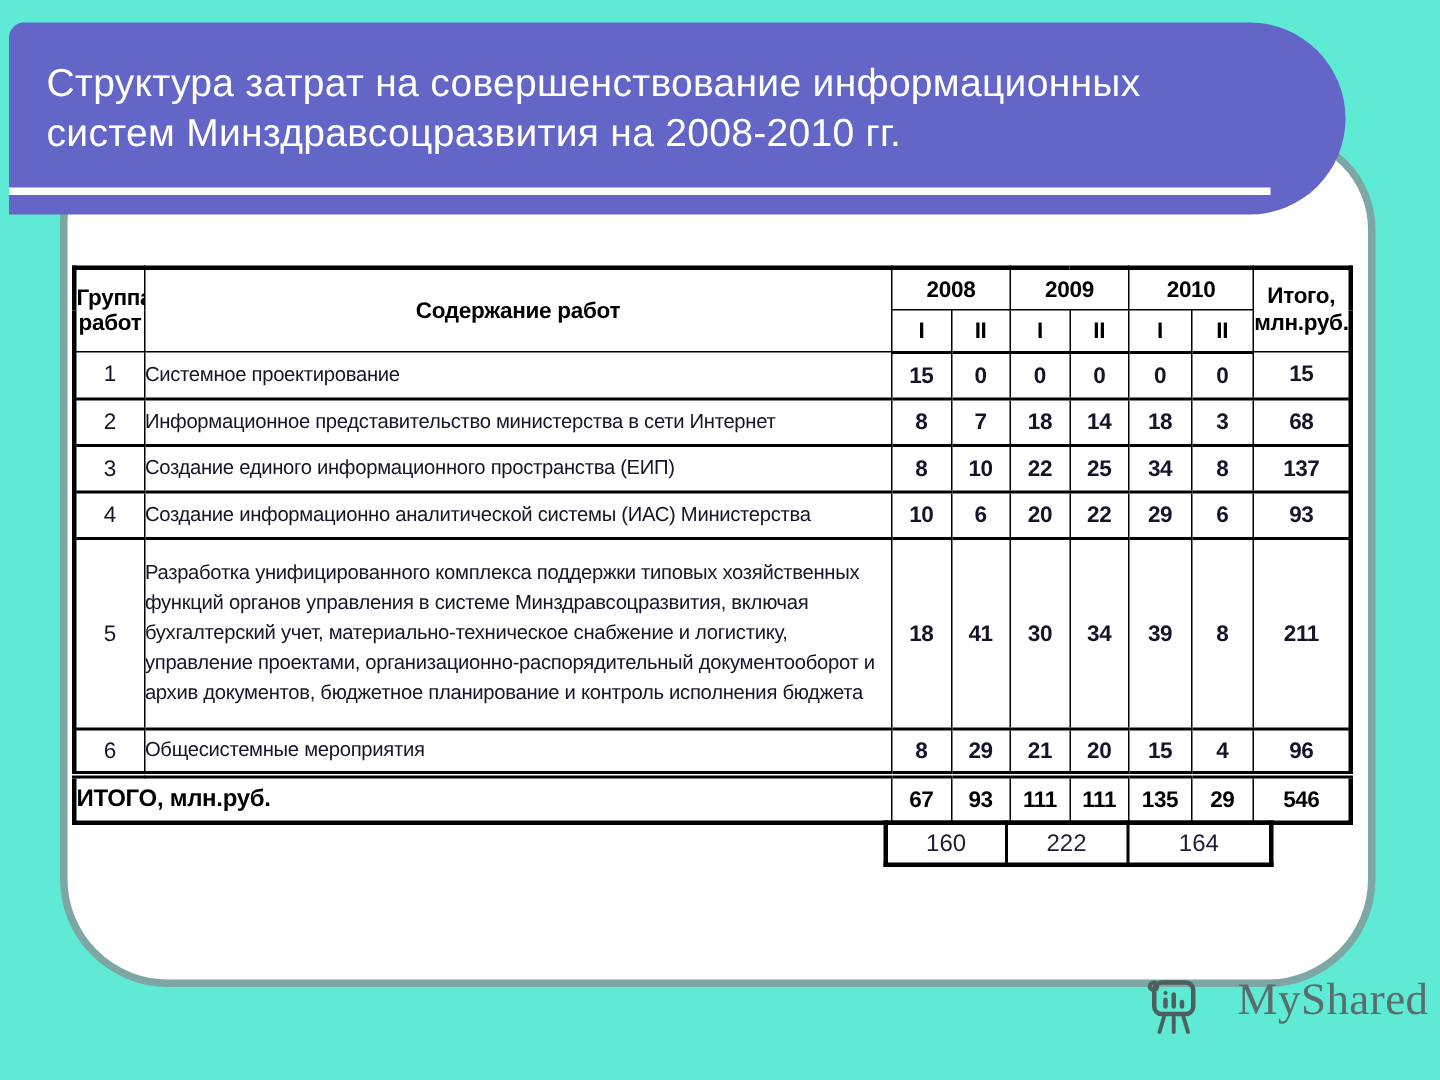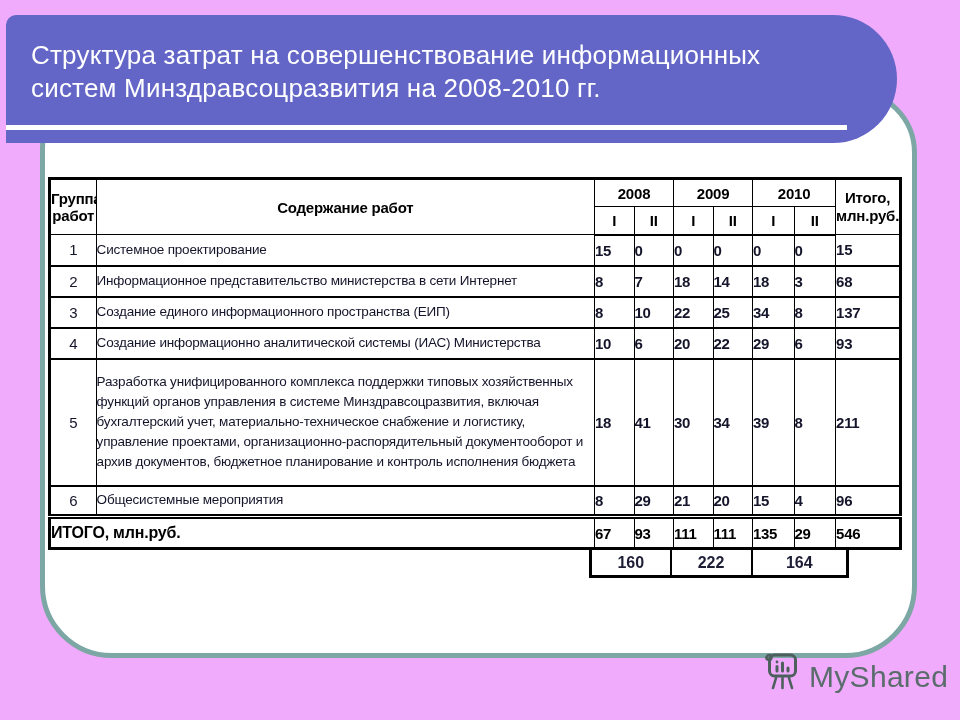--- a/index.html
+++ b/index.html
@@ -6,21 +6,21 @@
     --banner:#6366c7;
     --frame:#7ca7a4;
     --wm:#5a6d6c;
   }
   *{box-sizing:border-box;}
   html,body{margin:0;padding:0;}
   body{
     width:960px;height:720px;background:#fff;overflow:hidden;
     font-family:"Liberation Sans","DejaVu Sans",sans-serif;
   }
-  .slide{position:relative;width:960px;height:720px;background:#f0abfc;}
+  .slide{position:relative;width:960px;height:720px;background:#5eead4;}
 
   
   .frame{
     position:absolute;left:40px;top:88px;width:877px;height:570px;
     border:5px solid var(--frame);
     border-radius:60px 65px 72px 72px;
     background:#fff;
   }
 
   
@@ -62,48 +62,48 @@
   tr.hdr-halves td{border-bottom-width:2px;}
 
   
   tr.r td{border-bottom-width:2px;}
   td.g{text-align:center;font-size:15px;color:#222;}
   td.c{
     text-align:left;font-size:13.5px;line-height:20px;
     padding:2px 5px;color:#432c4a;letter-spacing:-0.2px;
   }
   td.v,td.t{
-    text-align:left;padding-right:4px;
+    text-align:center;padding-right:4px;
     font-size:15px;font-weight:bold;color:#1d1d36;letter-spacing:-0.3px;
   }
   tr.r{height:31px;}
   tr.tall{height:127px;}
 
   
   tr.fr td{
     border-top:5px double #000;height:32px;
     font-weight:bold;color:#000;
   }
   td.fl{
     text-align:left;padding-left:5px;font-size:16px;letter-spacing:-0.2px;margin-left:24px;
   }
 
   
   table.strip{
     margin-left:541px;margin-top:-3px;width:248px;border:3px solid #000;
   }
   table.strip td{
     border:2px solid #000;height:28px;text-align:center;
-    font-size:16px;font-weight:bold;color:#1d1d36;
+    font-size:16px;font-weight:normal;color:#1d1d36;
   }
 
   
   .watermark{
     position:absolute;left:762px;top:650px;z-index:4;
-    display:flex;align-items:flex-end;gap:7px;color:var(--wm);
+    display:flex;align-items:flex-start;gap:23px;color:var(--wm);font-family:Liberation Serif, serif;
   }
   .watermark .wm-text{
     font-size:30px;letter-spacing:0.3px;color:var(--wm);
   }
 </style>
 </head>
 <body>
 
 <div class="slide">
 

